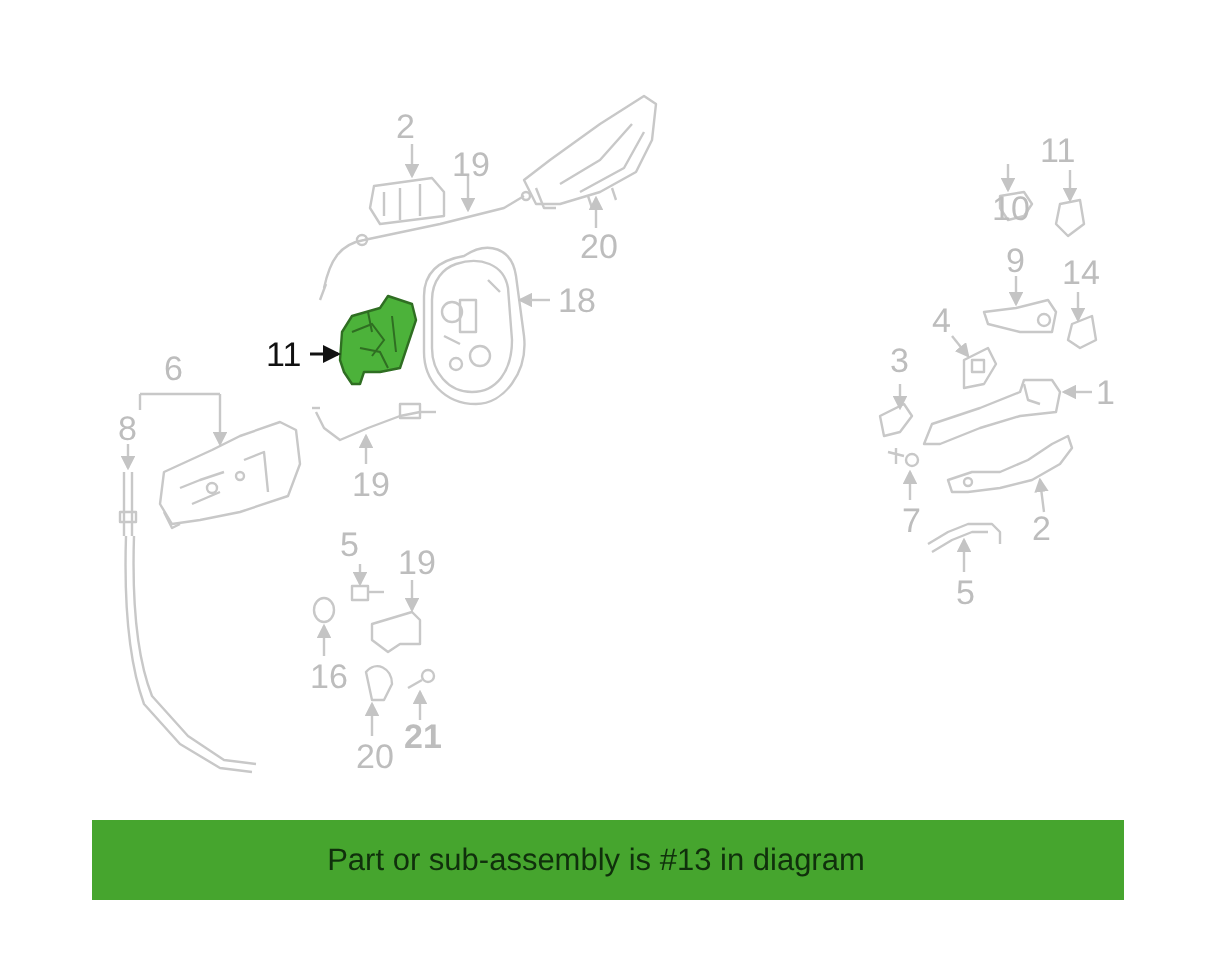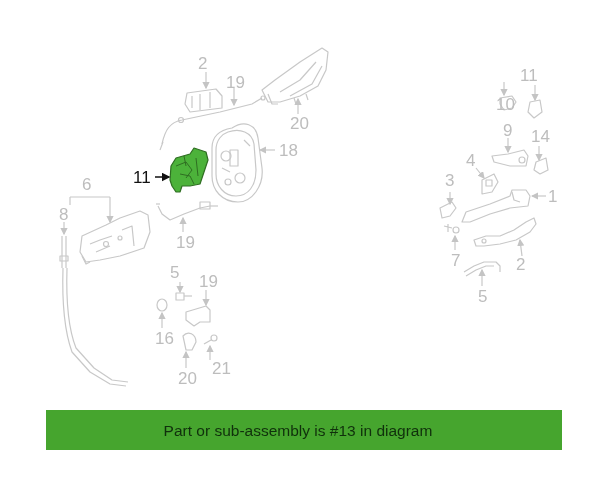--- a/index.html
+++ b/index.html
@@ -182,21 +182,21 @@
 <div class="callout" style="left:290px; top:115px;">20</div>
 <div class="callout" style="left:279px; top:142px;">18</div>
 <div class="callout highlight" style="left:133px; top:169px;">11</div>
 <div class="callout" style="left:82px; top:176px;">6</div>
 <div class="callout" style="left:59px; top:206px;">8</div>
 <div class="callout" style="left:176px; top:234px;">19</div>
 <div class="callout" style="left:170px; top:264px;">5</div>
 <div class="callout" style="left:199px; top:273px;">19</div>
 <div class="callout" style="left:155px; top:330px;">16</div>
 <div class="callout" style="left:178px; top:370px;">20</div>
-<div class="callout" style="left:212px; top:360px;">21</div>
+<div class="callout" style="left:202px; top:360px;font-weight:bold;">21</div>
 <div class="callout" style="left:496px; top:64px;margin-top:32px;">10</div>
 <div class="callout" style="left:520px; top:67px;">11</div>
 <div class="callout" style="left:503px; top:122px;">9</div>
 <div class="callout" style="left:531px; top:128px;">14</div>
 <div class="callout" style="left:466px; top:152px;">4</div>
 <div class="callout" style="left:445px; top:172px;">3</div>
 <div class="callout" style="left:548px; top:188px;">1</div>
 <div class="callout" style="left:451px; top:252px;">7</div>
 <div class="callout" style="left:516px; top:256px;">2</div>
 <div class="callout" style="left:478px; top:288px;">5</div>

